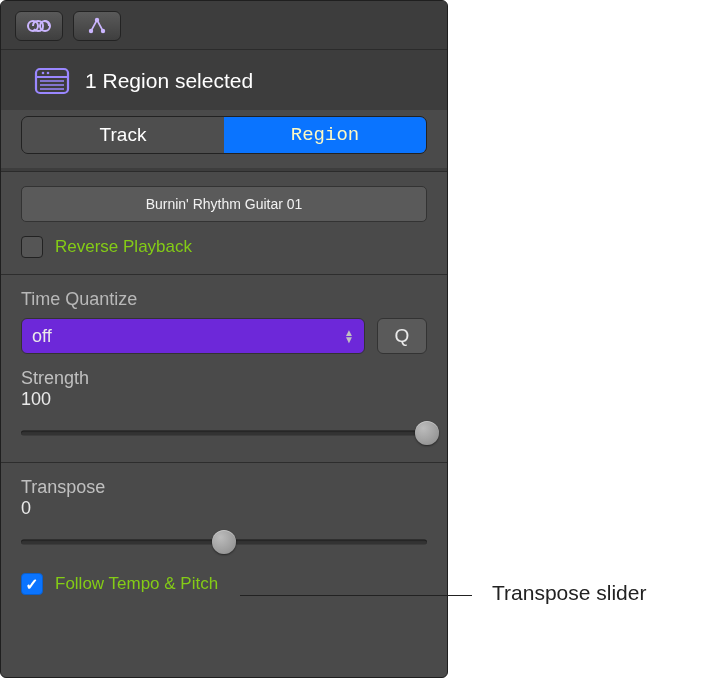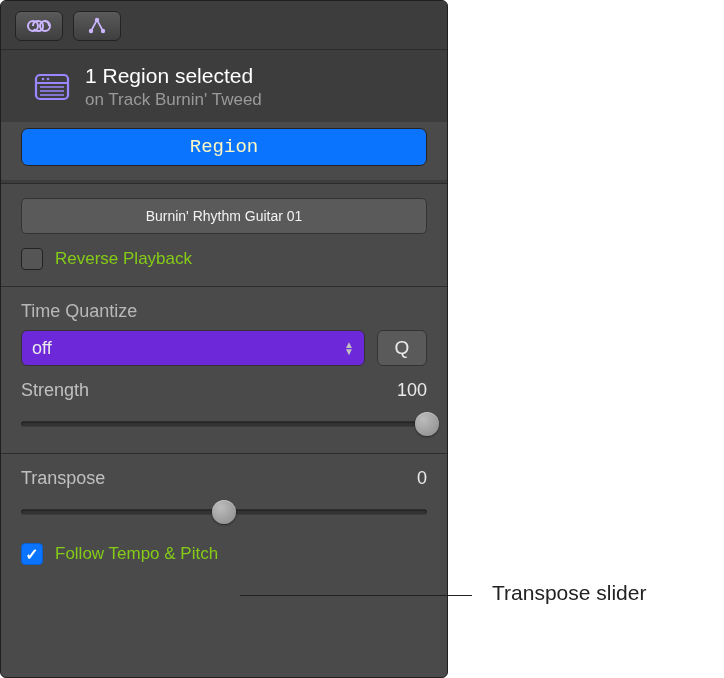--- a/index.html
+++ b/index.html
@@ -191,20 +191,21 @@
     align-items:center;
     justify-content:center;
   }
 
   .param-row {
     display:flex;
     justify-content:space-between;
     margin-top: 14px;
     color: #c0c0c0;
     font-size: 18px;
+    flex-direction: column;
   }
   .param-value { color: #eaeaea; }
 
   .slider {
     position:relative;
     height: 26px;
     margin-top: 10px;
   }
   .slider-track {
     position:absolute;
@@ -283,25 +284,25 @@
         <line x1="2" y1="12" x2="34" y2="12" stroke="#9a87ff" stroke-width="2.2"></line>
         <circle cx="9" cy="8" r="1.3" fill="#9a87ff"></circle>
         <circle cx="14" cy="8" r="1.3" fill="#9a87ff"></circle>
         <line x1="6" y1="16" x2="30" y2="16" stroke="#9a87ff" stroke-width="1.4"></line>
         <line x1="6" y1="20" x2="30" y2="20" stroke="#9a87ff" stroke-width="1.4"></line>
         <line x1="6" y1="24" x2="30" y2="24" stroke="#9a87ff" stroke-width="1.4"></line>
       </svg>
     </div>
     <div class="header-text">
       <div class="title">1 Region selected</div>
-      <div class="subtitle">on Track Burnin' Tweed</div>
     </div>
   </div>
 
   <div class="segmented" style="background:#3d3d3d">
+    <div class="seg-btn">Track</div>
     <div class="seg-btn active">Region</div>
   </div>
   <div class="spacer-below-seg"></div>
 
   <div class="section">
     <div class="name-field">Burnin' Rhythm Guitar 01</div>
     <div class="checkbox-row">
       <div class="checkbox"></div>
       <div class="checkbox-label">Reverse Playback</div>
     </div>

